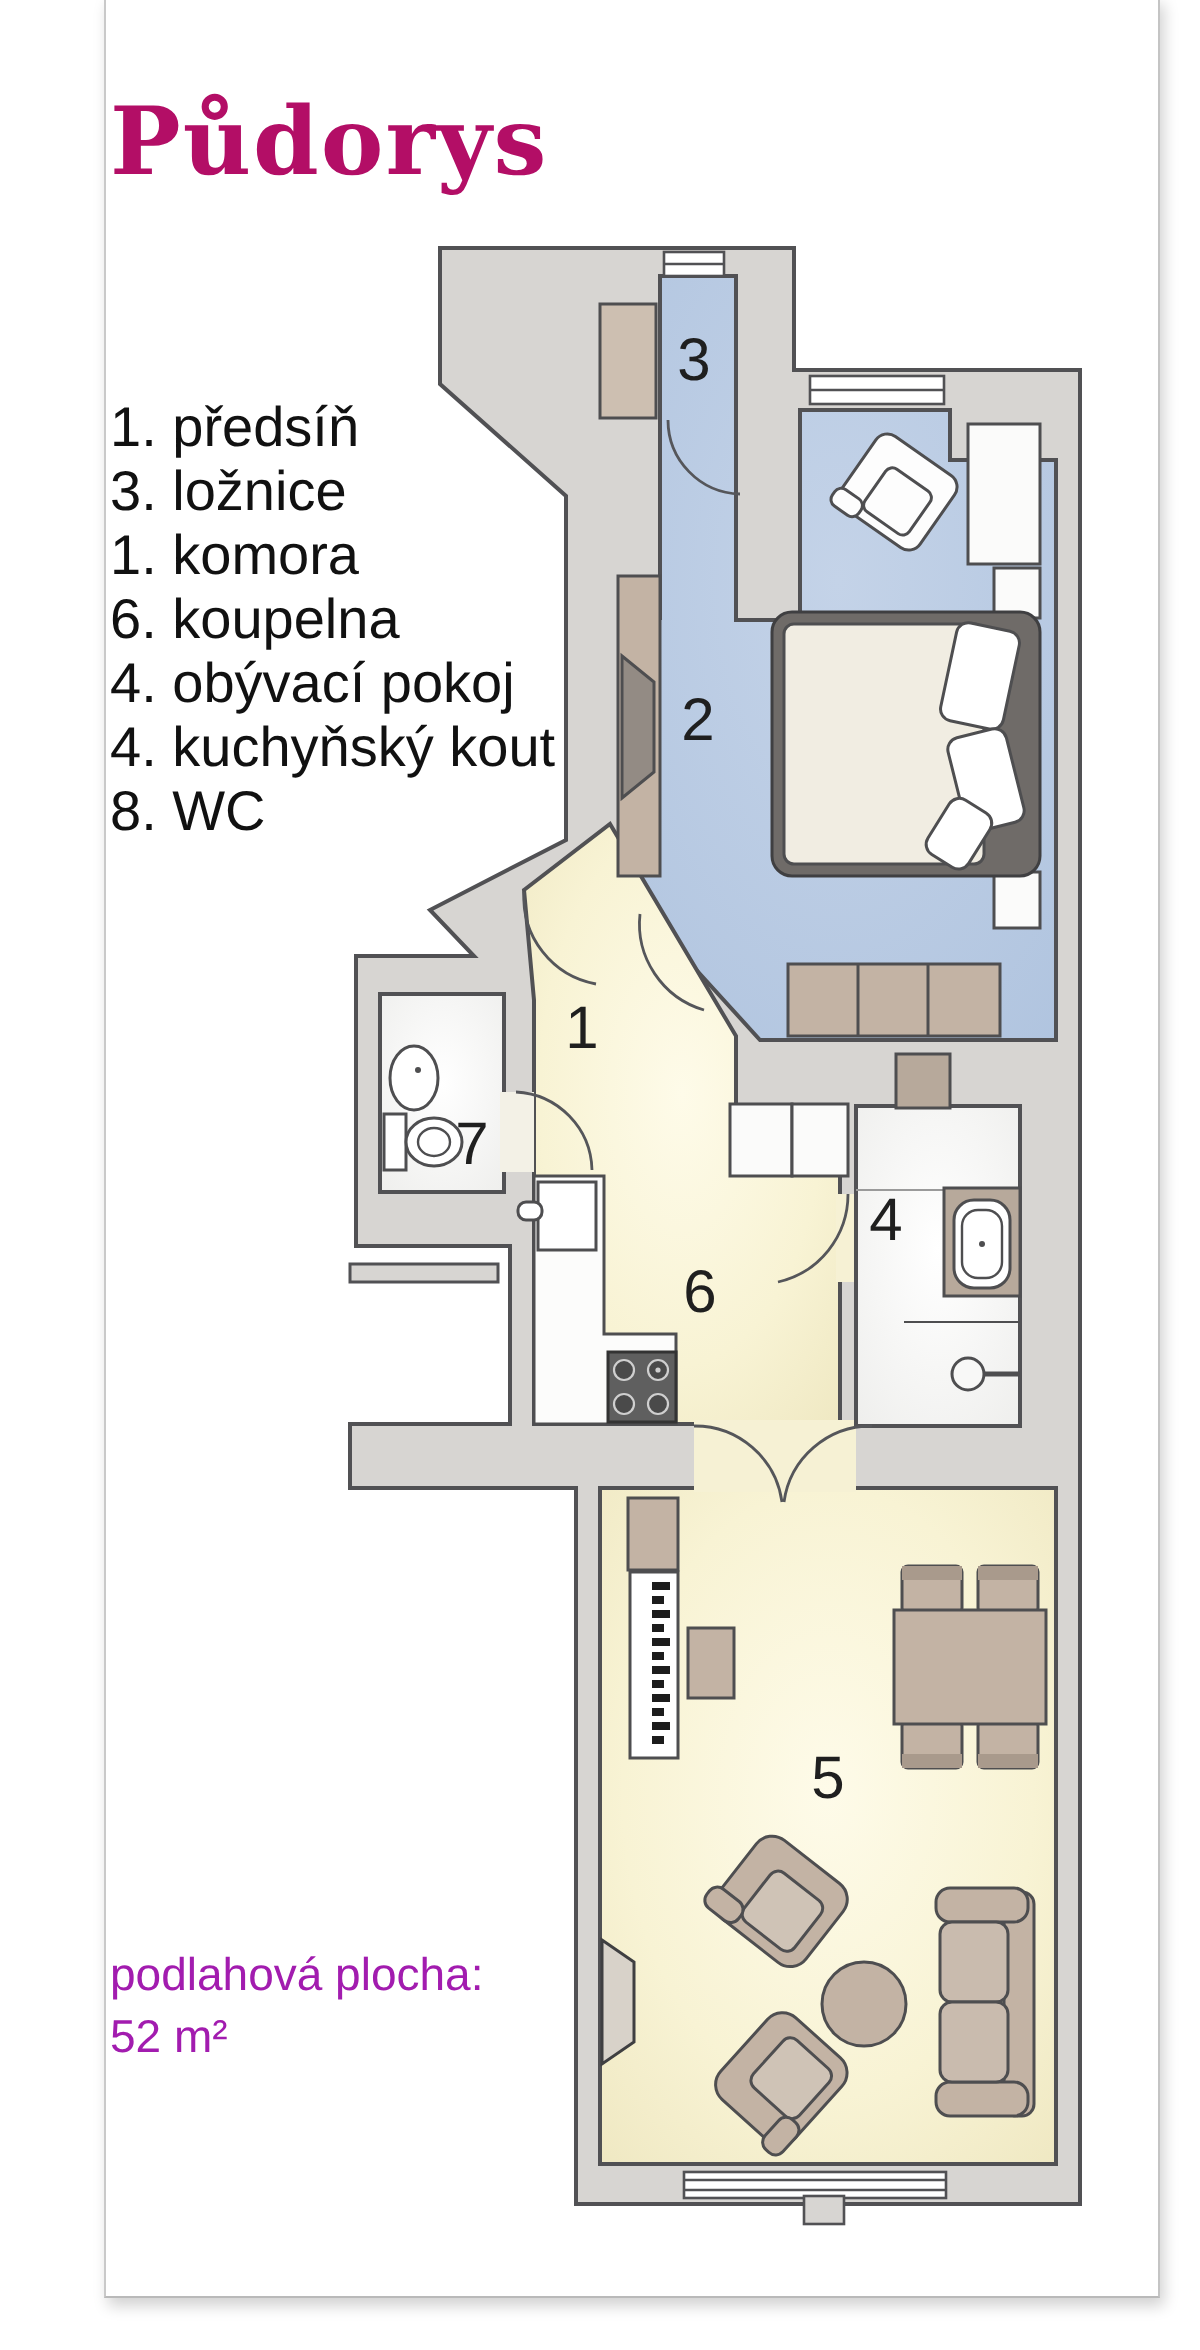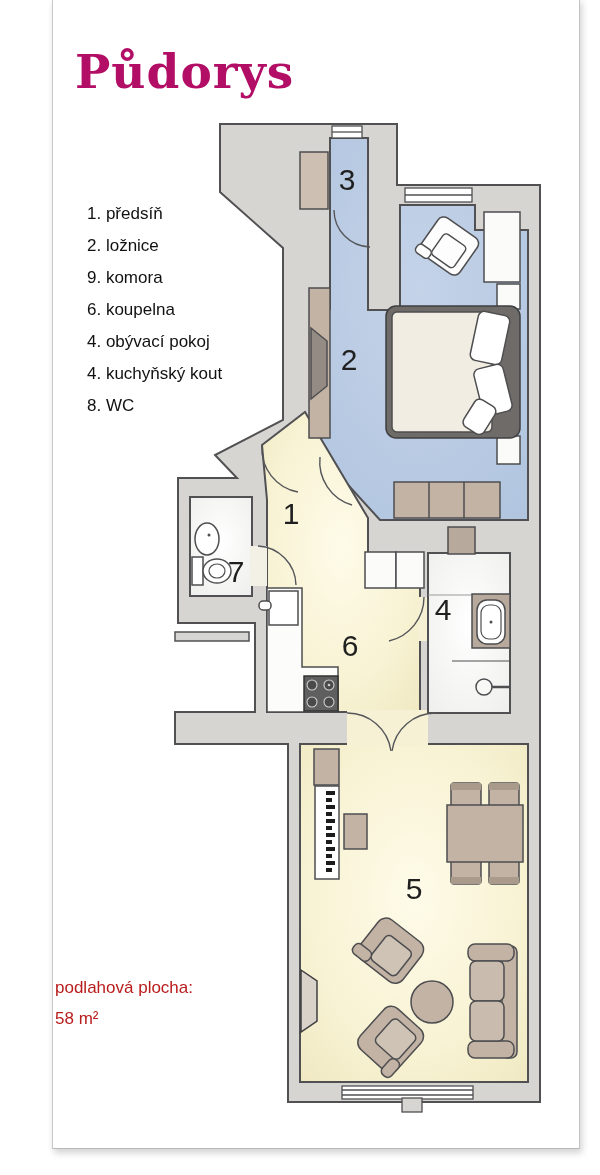--- a/index.html
+++ b/index.html
@@ -3,24 +3,24 @@
 <meta charset="utf-8">
 <style>
   html,body{margin:0;padding:0;background:#ffffff;}
   body{font-family:"Liberation Sans",sans-serif;color:#1a1a1a;}
   .page{position:relative;width:600px;height:1175px;background:#ffffff;overflow:hidden;}
   .card{position:absolute;left:52px;top:-2px;width:526px;height:1150px;background:#ffffff;
         border-left:1px solid #c9c9c9;border-right:1px solid #c4c4c4;border-bottom:1px solid #b9b9b9;
         box-shadow:2px 4px 7px rgba(0,0,0,0.18);}
   .plan-svg{position:absolute;left:0;top:0;width:600px;height:1175px;}
   .title{position:absolute;left:55px;top:44px;font-family:"DejaVu Serif",serif;font-weight:600;
-         font-size:47px;letter-spacing:1px;color:#b30e66;margin-left:20px;}
-  .legend{position:absolute;left:55px;top:198px;font-size:17px;line-height:32px;color:#111;margin-left:32px;}
+         font-size:47px;letter-spacing:1px;color:#b30e66;}
+  .legend{position:absolute;left:55px;top:198px;font-size:28px;line-height:32px;color:#111;}
   .legend div{white-space:nowrap;}
-  .footer{position:absolute;left:55px;top:972px;font-size:17px;line-height:31px;color:#b91c1c;}
+  .footer{position:absolute;left:55px;top:972px;font-size:23px;line-height:31px;color:#a21caf;}
   svg text.roomnum{font-family:"Liberation Sans",sans-serif;font-size:30px;fill:#1f1f1f;}
 </style>
 </head>
 <body>
 
 <div class="page">
   <div class="card"></div>
 
   <svg class="plan-svg" viewBox="0 0 600 1175" xmlns="http://www.w3.org/2000/svg">
     <defs>
@@ -220,25 +220,25 @@
       <text class="roomnum" x="414" y="899">5</text>
       <text class="roomnum" x="350" y="656">6</text>
       <text class="roomnum" x="236" y="582">7</text>
     </g>
   </svg>
 
   <div class="title">Půdorys</div>
 
   <div class="legend">
     <div>1. předsíň</div>
-    <div>2. ložnice</div>
-    <div>9. komora</div>
+    <div>3. ložnice</div>
+    <div>1. komora</div>
     <div>6. koupelna</div>
     <div>4. obývací pokoj</div>
     <div>4. kuchyňský kout</div>
     <div>8. WC</div>
   </div>
 
   <div class="footer">
     <div>podlahová plocha:</div>
-    <div>58 m²</div>
+    <div>52 m²</div>
   </div>
 </div>
 
 </body></html>

